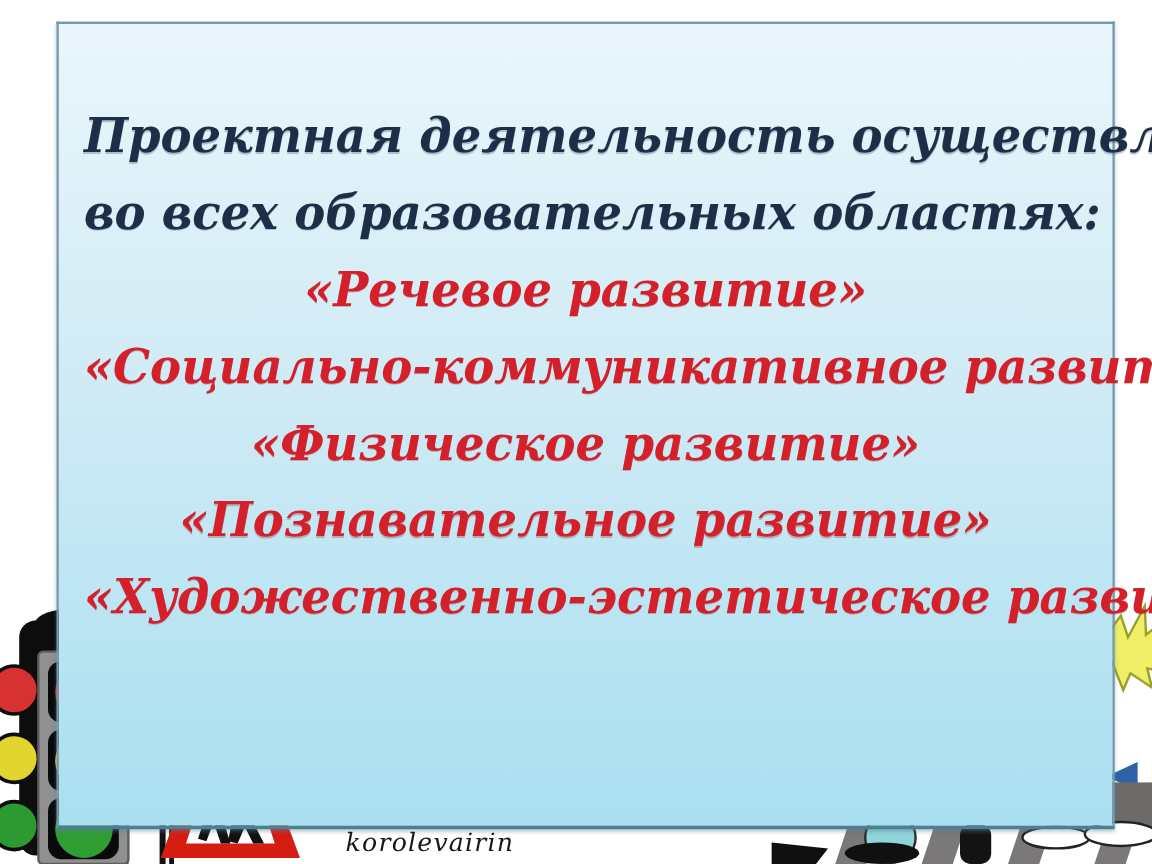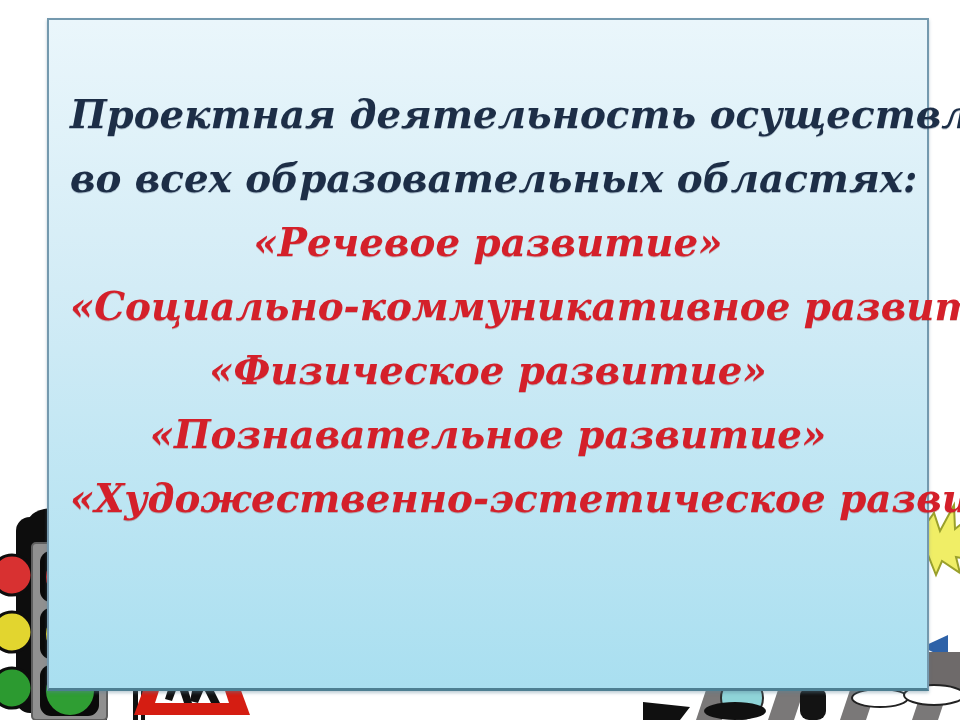--- a/index.html
+++ b/index.html
@@ -95,20 +95,21 @@
     </g>
 
     <polygon points="25,207 72,212 62,225 25,225" fill="#101010"></polygon>
     <circle cx="124" cy="203" r="21" fill="#8fd4d8" stroke="#2d2d2d" stroke-width="2"></circle>
     <ellipse cx="117" cy="216" rx="31" ry="9" fill="#101010"></ellipse>
     <rect x="182" y="192" width="26" height="33" rx="9" fill="#131313"></rect>
     <ellipse cx="262" cy="203" rx="28" ry="9" fill="#ffffff" stroke="#222" stroke-width="2"></ellipse>
     <ellipse cx="316" cy="200" rx="30" ry="10" fill="#ffffff" stroke="#222" stroke-width="2"></ellipse>
   </svg>
 
+  <div class="watermark">korolevairin</div>
 
   <div class="panel">
     <div class="textblock">
       <div class="line title-line">Проектная деятельность осуществляется</div>
       <div class="line title-line">во всех образовательных областях:</div>
       <div class="line item-line">«Речевое развитие»</div>
       <div class="line item-line">«Социально-коммуникативное развитие»</div>
       <div class="line item-line">«Физическое развитие»</div>
       <div class="line item-line">«Познавательное развитие»</div>
       <div class="line item-line">«Художественно-эстетическое развитие»</div>

